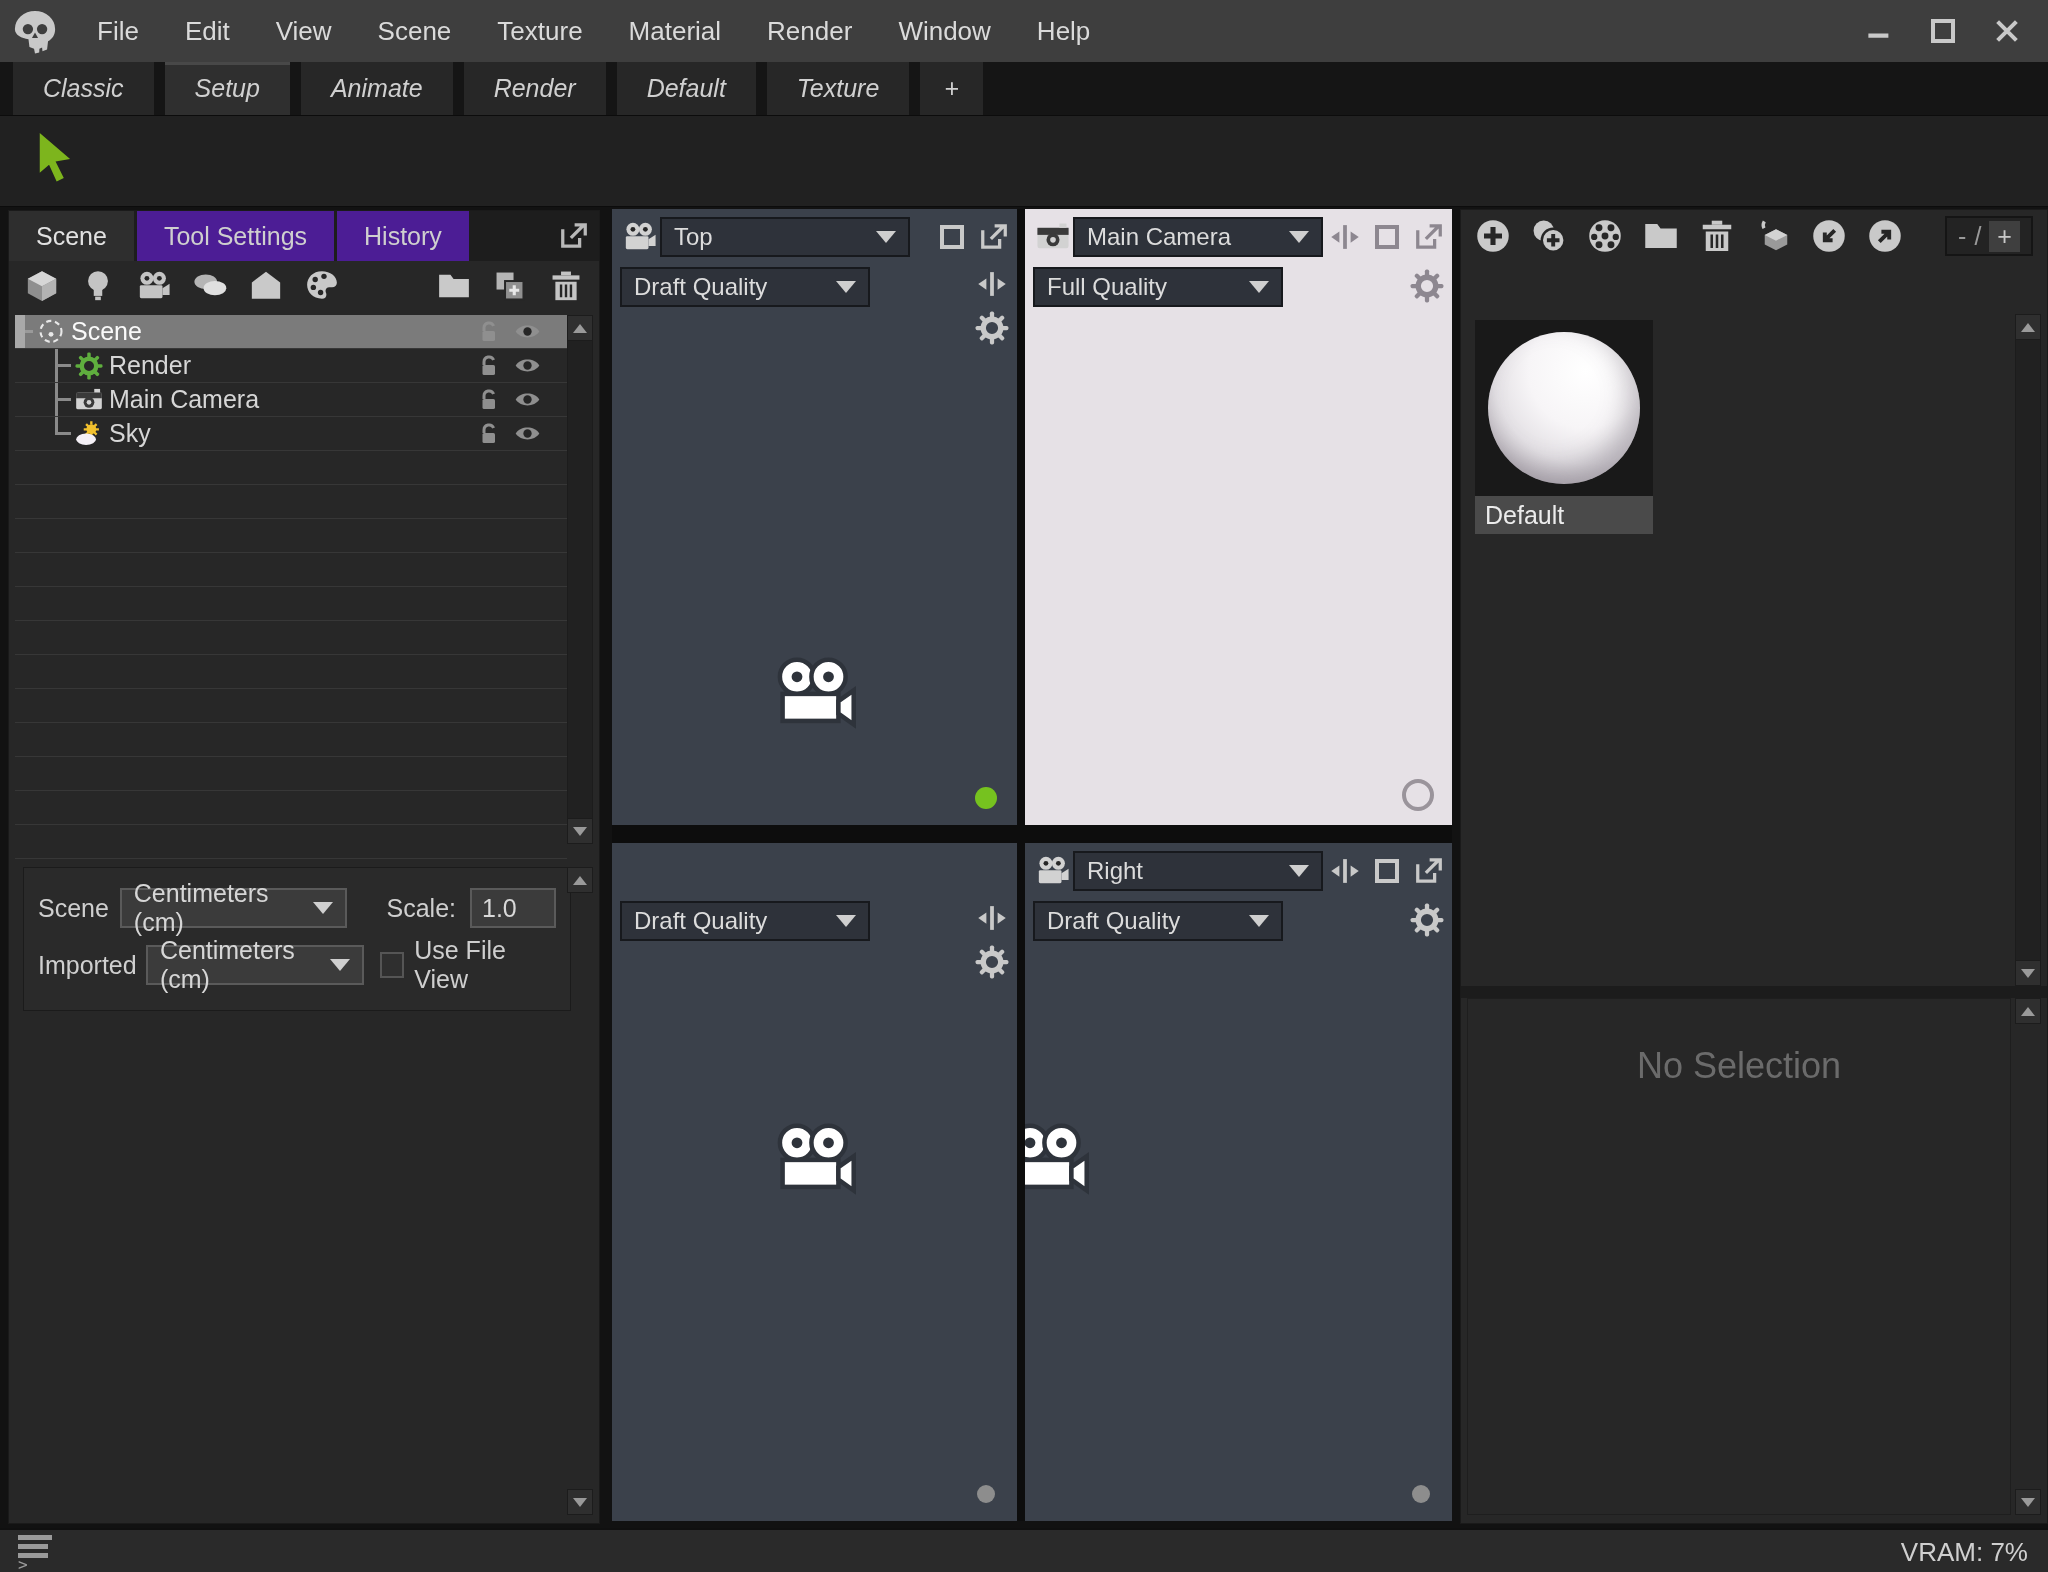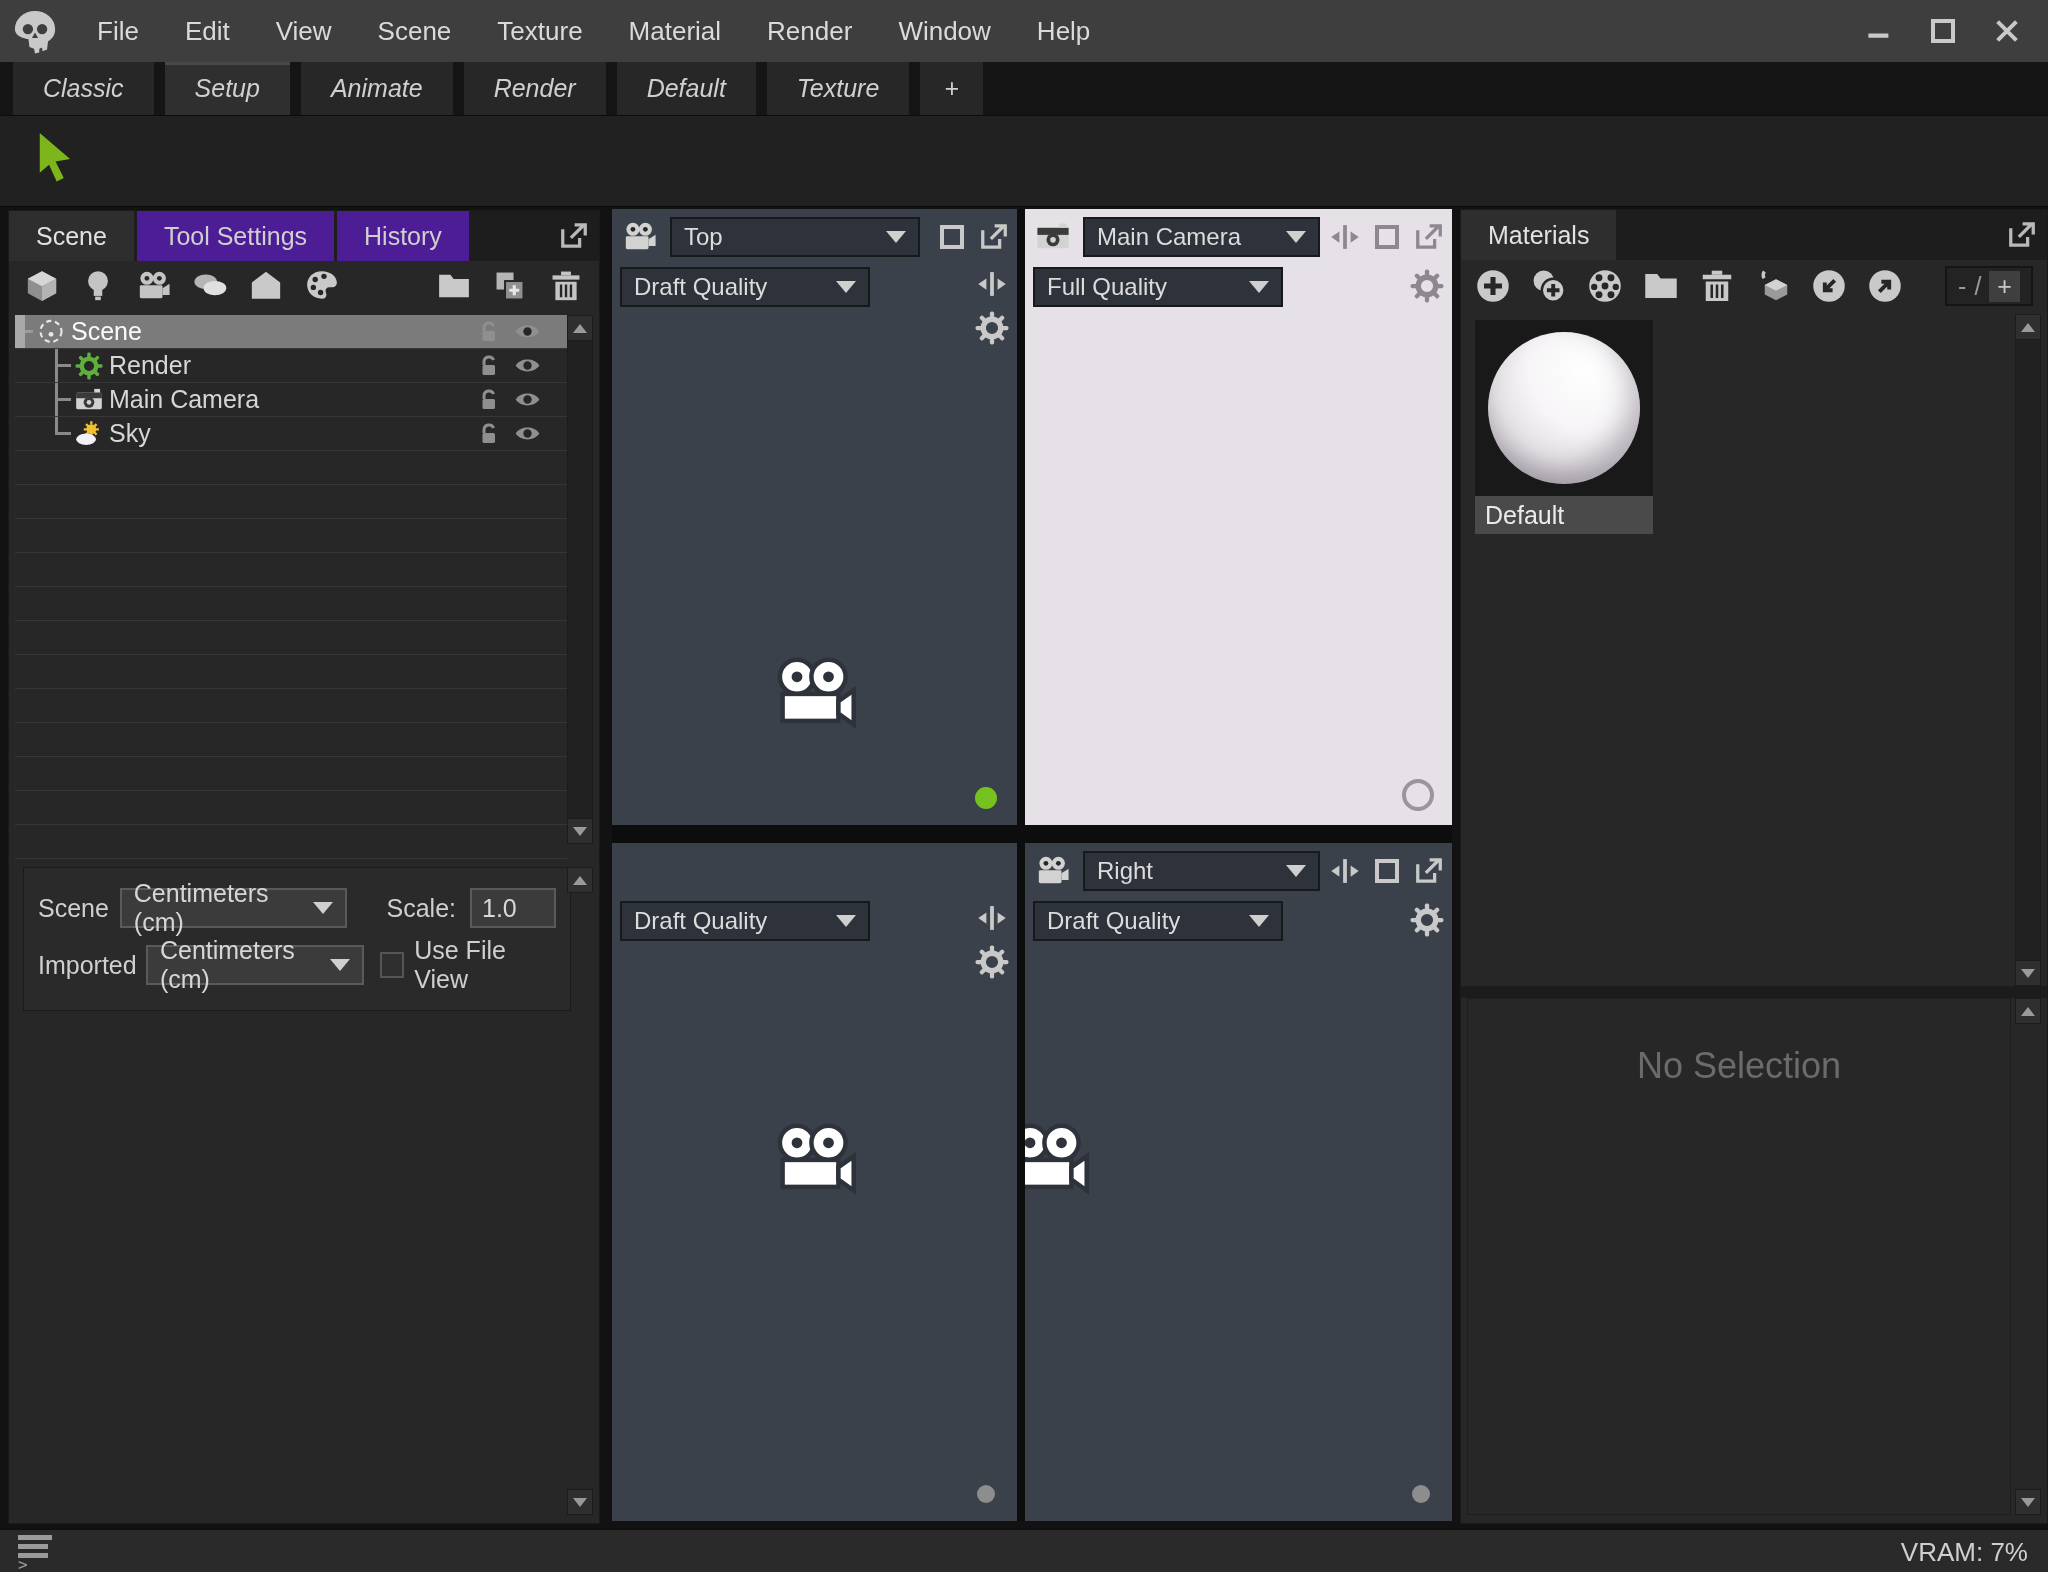--- a/index.html
+++ b/index.html
@@ -78,21 +78,21 @@
   .num-input{background:#3b3b3b;border:2px solid #5a5a5a;color:#d8d8d8;font-size:25px;height:40px;
              width:86px;padding:0 10px;box-sizing:border-box;font-family:"Liberation Sans",sans-serif;}
   .checkbox{width:26px;height:26px;background:#2f2f2f;border:2px solid #555;display:inline-block;
             box-sizing:border-box;margin:0 10px 0 16px;}
 
   
   .vp-area{position:absolute;left:612px;top:209px;width:840px;height:1312px;background:#0d0d0d;}
   .vp{position:absolute;background:#3b414b;overflow:hidden;}
   .vp.light{background:#e6e1e6;}
   .vp-head{position:absolute;left:8px;top:8px;right:8px;height:96px;}
-  .vp-row1{display:flex;align-items:center;gap:10px;}
+  .vp-row1{display:flex;align-items:center;}
   .vp-cam{width:40px;height:34px;color:#d2d2d2;flex:0 0 auto;}
   .vp-dd{background:#2e323a;border:2px solid #17191d;color:#dcdcdc;height:40px;display:flex;
          align-items:center;justify-content:space-between;padding:0 12px;box-sizing:border-box;
          font-size:24px;width:250px;}
   .vp-dd .caret{border-top-color:#cfcfcf;}
   .vp-icons{margin-left:auto;display:flex;align-items:center;gap:12px;}
   .vpi{width:30px;height:30px;color:#c9c9c9;}
   .vp-quality{position:absolute;left:0;top:50px;}
   .vp-side{position:absolute;right:0;top:52px;display:flex;flex-direction:column;gap:12px;align-items:center;}
   .vp.light .vp-cam,.vp.light .vpi{color:#8d8790;}
@@ -617,26 +617,20 @@
         </div>
       </div>
       <svg class="vp-camera-glyph" style="left:-22px;top:278px;" viewBox="0 0 100 84">
           <use href="#g-bigcam"></use>
         </svg>
       <span class="corner gray"></span>
     </div>
   </div>
 
   <div class="panel" id="mat-panel">
-    <div class="panel-tabstrip">
-      <div class="panel-tab active">Materials</div>
-      <svg class="strip-popout" viewBox="0 0 24 24">
-          <use href="#g-popout"></use>
-        </svg>
-    </div>
 
     <div class="mat-toolbar">
       <svg class="ic" viewBox="0 0 24 24">
           <use href="#g-plus-circle"></use>
         </svg>
       <svg class="ic" viewBox="0 0 24 24">
           <use href="#g-dup-plus"></use>
         </svg>
       <svg class="ic" viewBox="0 0 24 24">
           <use href="#g-sphere-check"></use>

